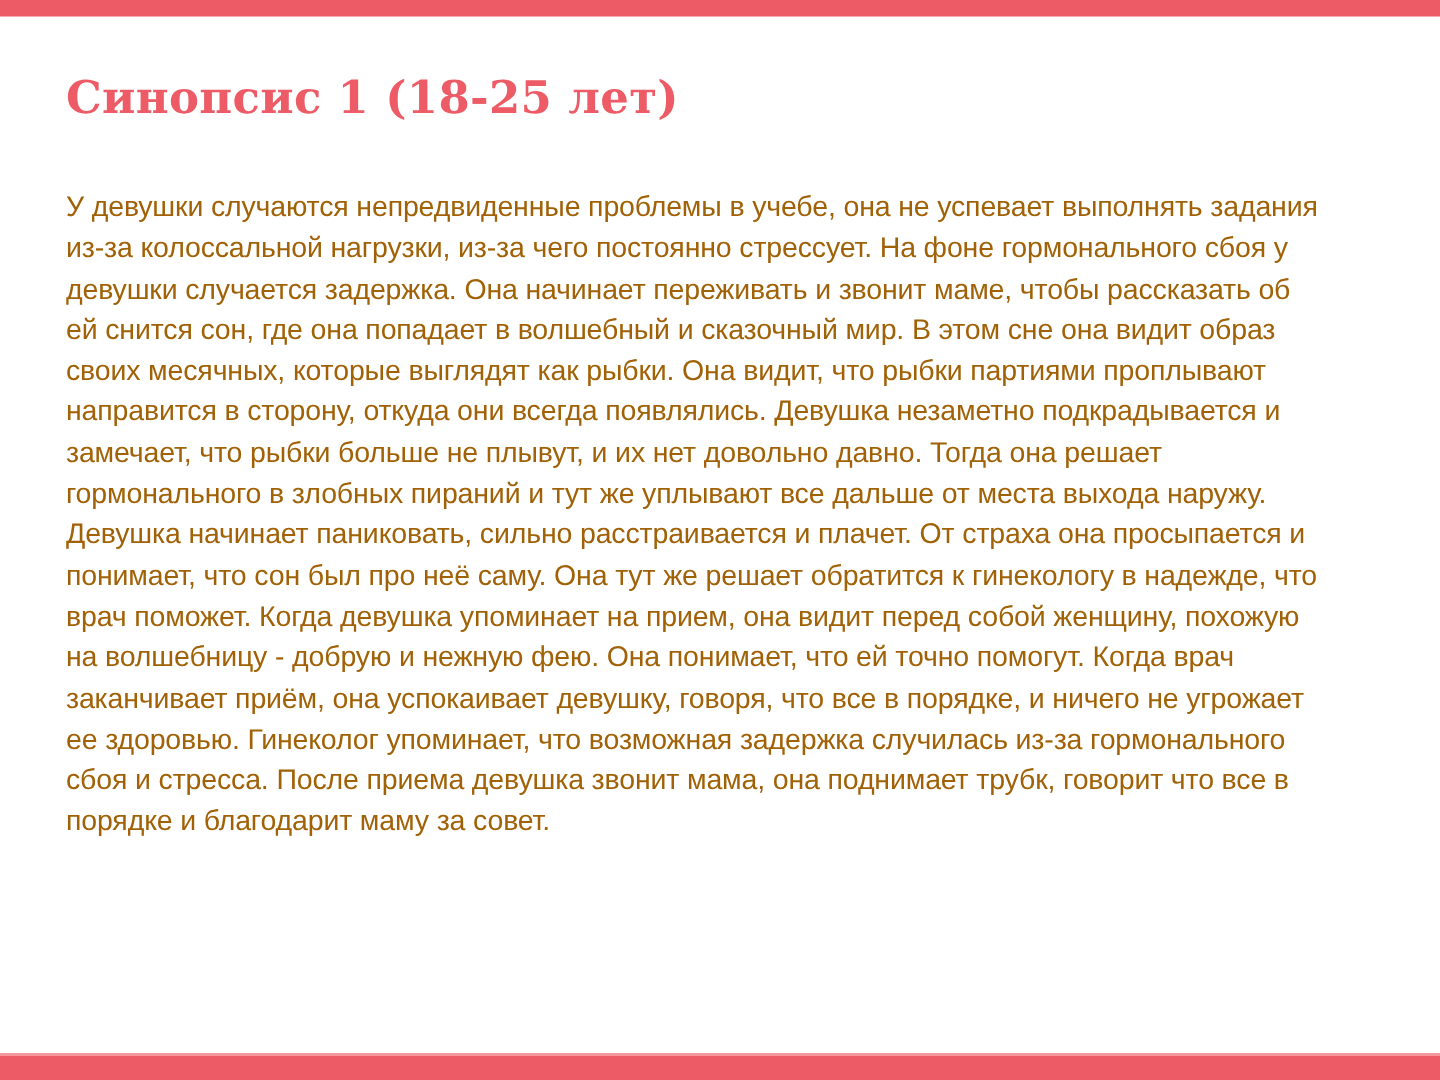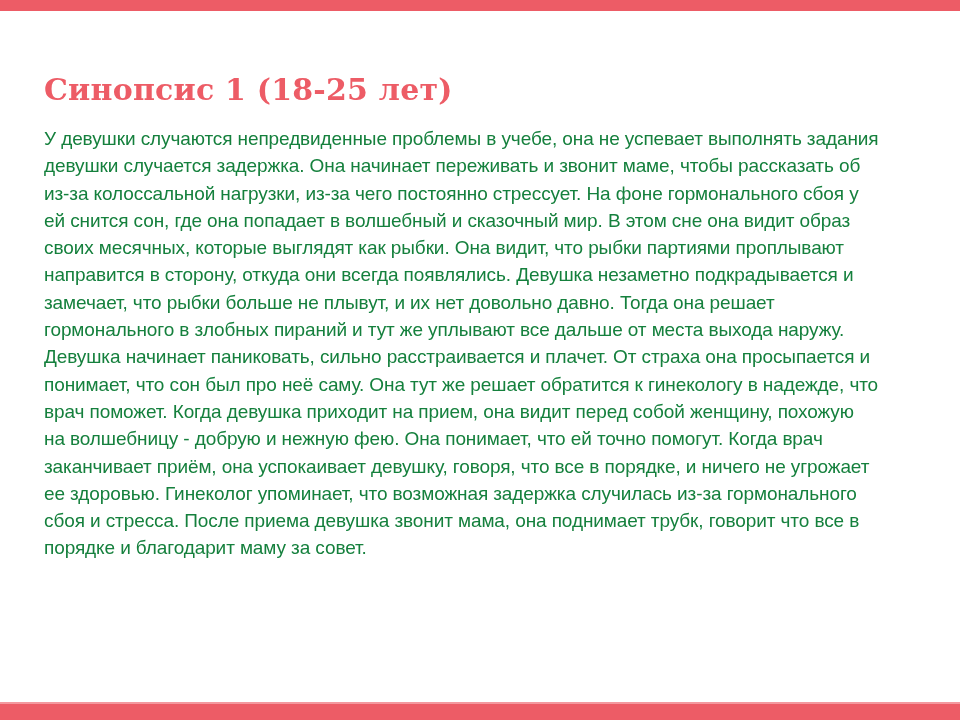--- a/index.html
+++ b/index.html
@@ -25,62 +25,62 @@
     height: 11px;
   }
   .accent-bar.bottom {
     bottom: 0;
     height: 16px;
     border-top: 2px solid #f4989e;
   }
   .page-title {
     position: absolute;
     left: 44px;
-    top: 72px;
+    top: 48px;
     margin: 0;
     font-family: "DejaVu Serif", "Liberation Serif", serif;
     font-weight: bold;
     font-size: 30px;
     letter-spacing: 0.2px;
     color: var(--accent, #ed5c66);
     white-space: nowrap;
   }
   .body-text {
     position: absolute;
     left: 44px;
     top: 125px;
     width: 890px;
-    color: #15803d;
+    color: #a16207;
     font-size: 19px;
     line-height: 27.3px;
     letter-spacing: -0.1px;
   }
   .body-text .line {
     white-space: nowrap;
   }
 </style>
 </head>
 <body style="background: rgb(255, 255, 255);">
 
 <div class="accent-bar top"></div>
 
 <h1 class="page-title">Синопсис 1 (18-25 лет)</h1>
 
 <div class="body-text">
   <div class="line">У девушки случаются непредвиденные проблемы в учебе, она не успевает выполнять задания</div>
+  <div class="line">из-за колоссальной нагрузки, из-за чего постоянно стрессует. На фоне гормонального сбоя у</div>
   <div class="line">девушки случается задержка. Она начинает переживать и звонит маме, чтобы рассказать об</div>
-  <div class="line">из-за колоссальной нагрузки, из-за чего постоянно стрессует. На фоне гормонального сбоя у</div>
   <div class="line">ей снится сон, где она попадает в волшебный и сказочный мир. В этом сне она видит образ</div>
   <div class="line">своих месячных, которые выглядят как рыбки. Она видит, что рыбки партиями проплывают</div>
   <div class="line">направится в сторону, откуда они всегда появлялись. Девушка незаметно подкрадывается и</div>
   <div class="line">замечает, что рыбки больше не плывут, и их нет довольно давно. Тогда она решает</div>
   <div class="line">гормонального в злобных пираний и тут же уплывают все дальше от места выхода наружу.</div>
   <div class="line">Девушка начинает паниковать, сильно расстраивается и плачет. От страха она просыпается и</div>
   <div class="line">понимает, что сон был про неё саму. Она тут же решает обратится к гинекологу в надежде, что</div>
-  <div class="line">врач поможет. Когда девушка приходит на прием, она видит перед собой женщину, похожую</div>
+  <div class="line">врач поможет. Когда девушка упоминает на прием, она видит перед собой женщину, похожую</div>
   <div class="line">на волшебницу - добрую и нежную фею. Она понимает, что ей точно помогут. Когда врач</div>
   <div class="line">заканчивает приём, она успокаивает девушку, говоря, что все в порядке, и ничего не угрожает</div>
   <div class="line">ее здоровью. Гинеколог упоминает, что возможная задержка случилась из-за гормонального</div>
   <div class="line">сбоя и стресса. После приема девушка звонит мама, она поднимает трубк, говорит что все в</div>
   <div class="line">порядке и благодарит маму за совет.</div>
 </div>
 
 <div class="accent-bar bottom"></div>
 
 </body></html>

